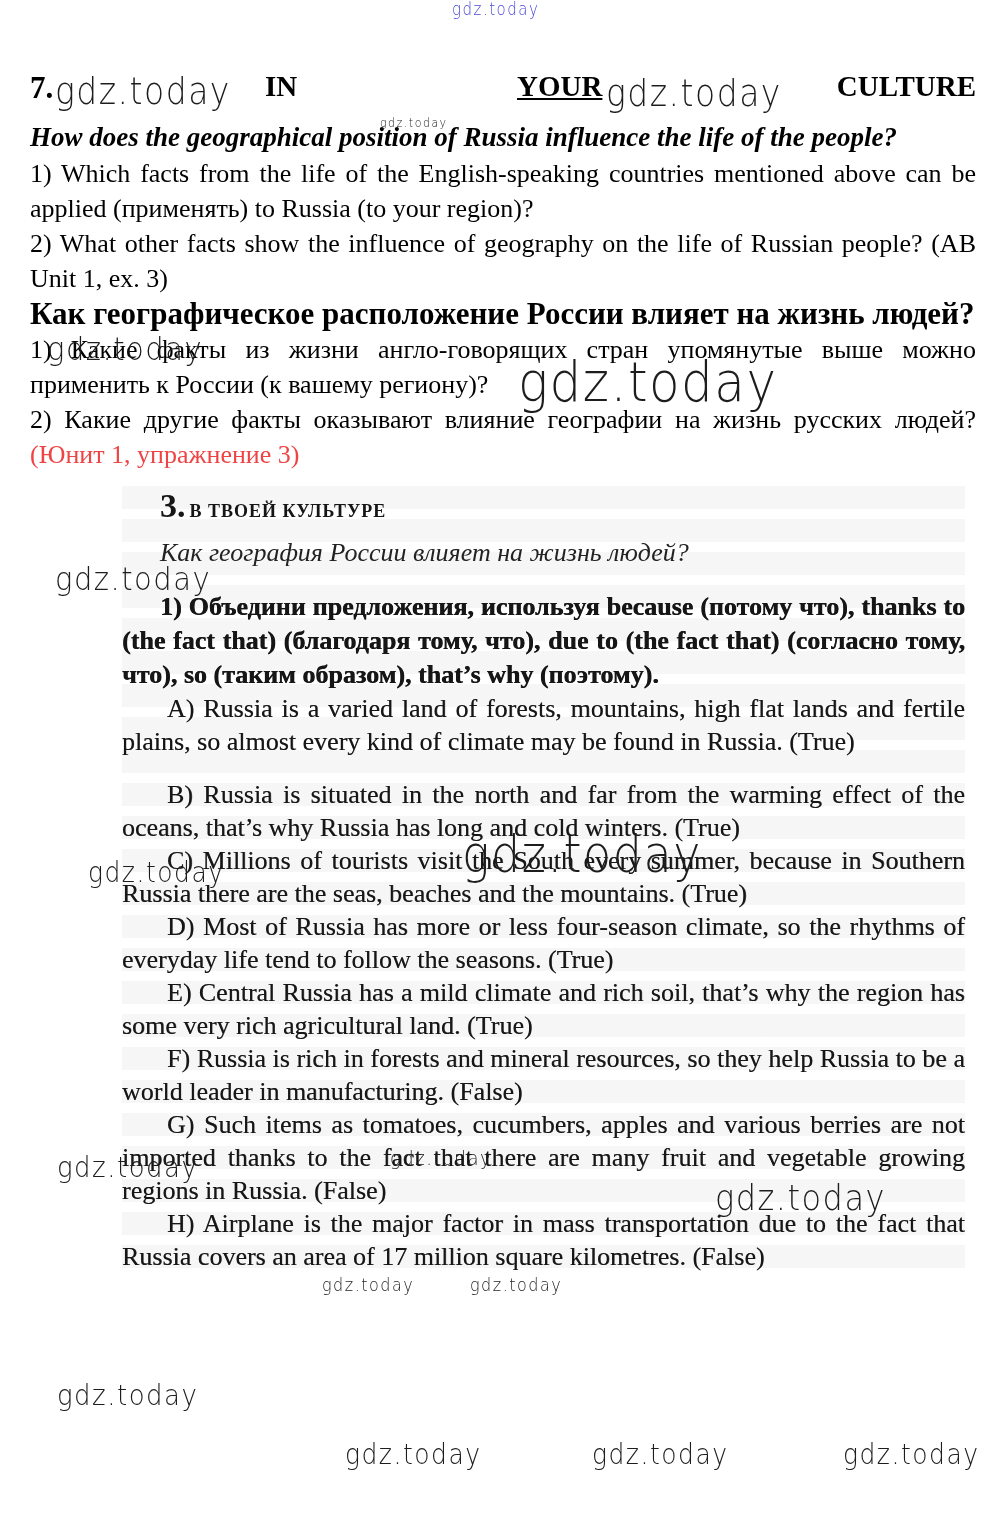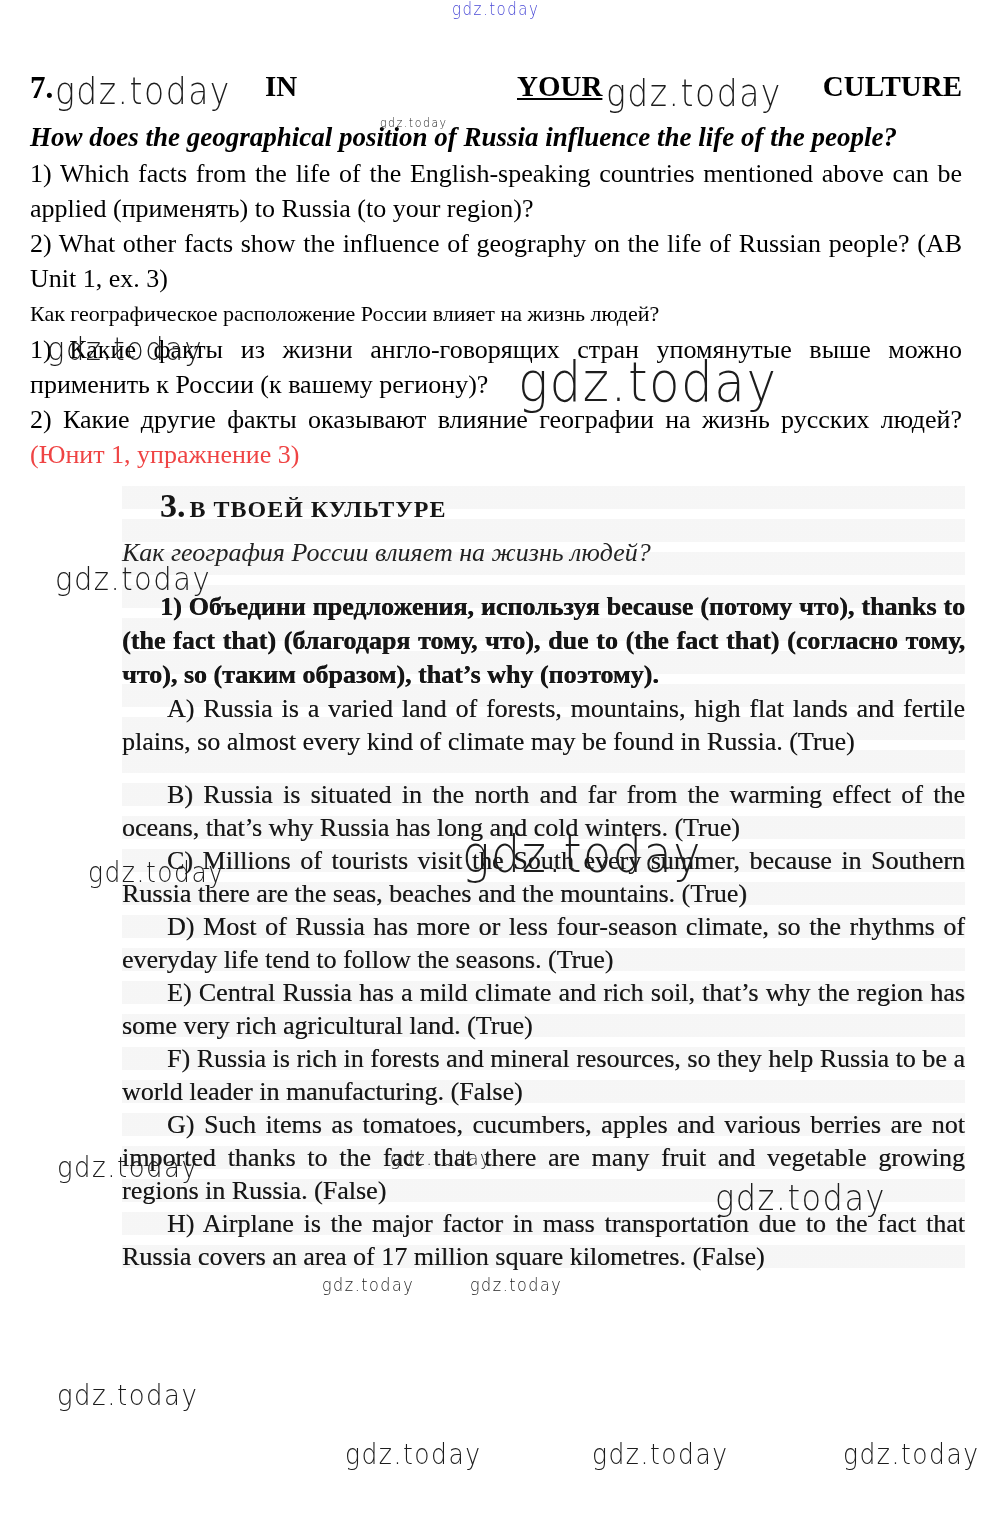--- a/index.html
+++ b/index.html
@@ -6,21 +6,21 @@
   html,body { background:#ffffff; }
   body {
     width:1004px; height:1523px;
     font-family:"Liberation Serif", serif;
     color:#000;
   }
   .page {
     position:relative;
     width:1004px; height:1523px;
     overflow:hidden;
-    padding:70px 42px 0 30px;
+    padding:70px 28px 0 30px;
     background:#ffffff;
   }
 
   
   .wm-layer { position:absolute; inset:0; z-index:3; pointer-events:none; }
   .wm {
     position:absolute;
     font-family:"DejaVu Sans", sans-serif;
     font-weight:200;
     letter-spacing:1.5px;
@@ -48,38 +48,38 @@
     font-style:italic;
   }
   .item {
     font-size:26px; line-height:35px;
     text-align:justify;
   }
   .ru-head {
     margin-top:40px;
     font-size:28px; font-weight:bold; line-height:38px;
   }
-  .ru-q { font-weight:normal; font-size:22px; line-height:36px; }
+  .ru-q { font-weight:bold; font-size:31px; line-height:36px; }
   .link { color:#ef4444; text-decoration:none; cursor:pointer; }
 
   
   .scan {
     position:relative;
     margin:14px 0 0 92px;
     width:843px;
     color:#161616;
     background:repeating-linear-gradient(180deg,
        rgba(130,130,130,0.07) 0px, rgba(130,130,130,0.07) 23px,
        rgba(130,130,130,0.00) 23px, rgba(130,130,130,0.00) 33px);
   }
   .scan-head { margin-left:38px; font-weight:bold; line-height:40px; }
   .scan-num   { font-size:34px; }
-  .scan-title { font-size:24px; letter-spacing:1px; }
+  .scan-title { font-size:18px; letter-spacing:1px; }
   .scan-sub {
-    margin-top:4px;
+    margin-left:38px; margin-top:4px;
     font-style:italic; font-size:26px; line-height:34px;
     color:#222;
   }
   .scan-instr {
     margin-top:20px;
     font-weight:bold; font-size:26px; line-height:34px;
     text-align:justify; text-indent:38px;
     text-shadow:0.4px 0 0 currentColor;
   }
   .scan-body p {

